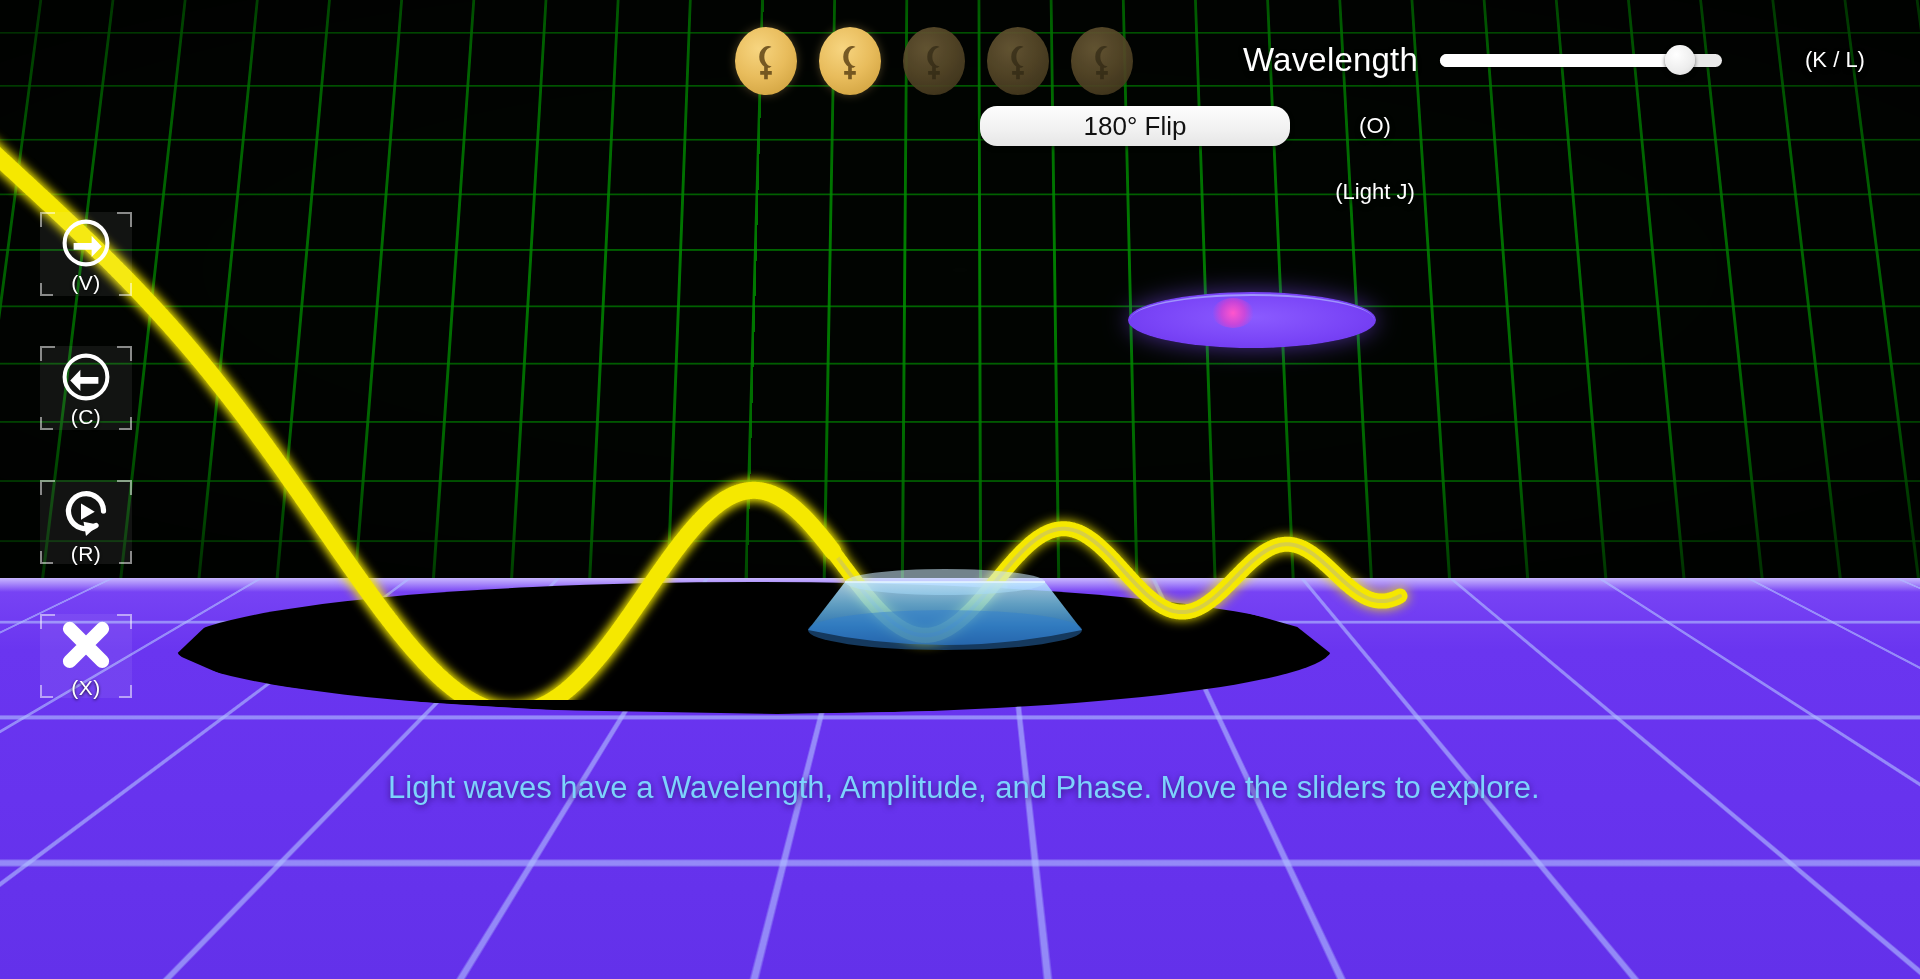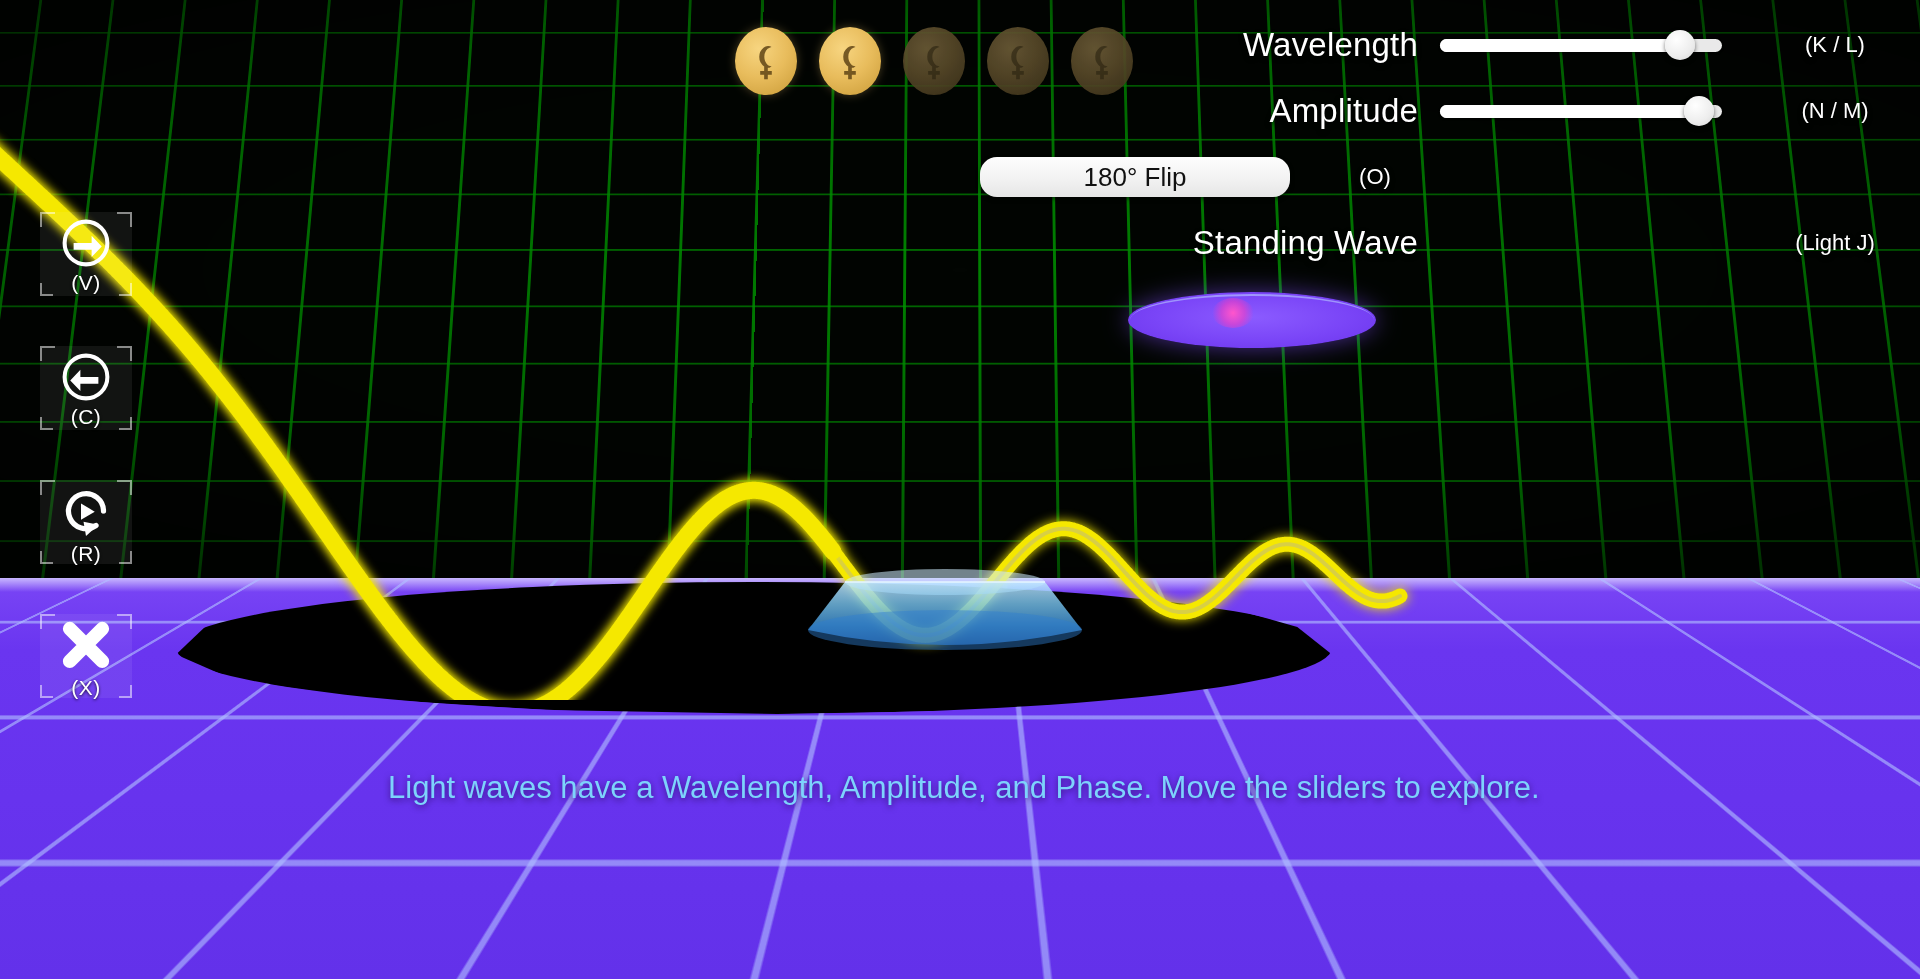--- a/index.html
+++ b/index.html
@@ -112,21 +112,21 @@
   .ctrl-btn .c3 { left:0; bottom:0; border-right:none; border-top:none; }
   .ctrl-btn .c4 { right:0; bottom:0; border-left:none; border-top:none; }
   .ctrl-btn .ico { width:54px; height:54px; display:block; }
   .ctrl-btn .key {
     color:#fff; font-size:21px; letter-spacing:0.5px; line-height:1;
     text-shadow:0 1px 3px rgba(0,0,0,0.85);
   }
   .ctrl-btn.big .ico { width:60px; height:60px; }
 
   
-  .hud { position:absolute; right:0; top:0; width:940px; padding:12px 0 0 0; }
+  .hud { position:absolute; right:0; top:15px; width:940px; padding:12px 0 0 0; }
   .hud-row { display:flex; align-items:center; height:66px; }
   .hud-label {
     color:#fff; font-size:33px; text-align:right; width:460px; padding-right:22px;
     text-shadow:0 2px 5px rgba(0,0,0,0.9); white-space:nowrap; letter-spacing:0.2px;
   }
   .hud-ctrl { width:310px; display:flex; align-items:center; }
   .hud-key {
     color:#fff; font-size:22px; width:170px; text-align:center;
     text-shadow:0 2px 5px rgba(0,0,0,0.9); white-space:nowrap;
   }
@@ -281,41 +281,29 @@
       <div class="hud-ctrl">
         <div class="slider" id="slider-wavelength">
           <div class="track"></div>
           <div class="fill" style="width: 239.7px;"></div>
           <div class="knob" style="left: 239.7px;"></div>
         </div>
       </div>
       <div class="hud-key">(K / L)</div>
     </div>
 
-    <div class="hud-row">
-      <div class="hud-label">Amplitude</div>
-      <div class="hud-ctrl">
-        <div class="slider" id="slider-amplitude">
-          <div class="track"></div>
-          <div class="fill" style="width: 259.44px;"></div>
-          <div class="knob" style="left: 259.44px;"></div>
-        </div>
-      </div>
-      <div class="hud-key">(N / M)</div>
-    </div>
 
     <div class="hud-row">
       <div class="hud-ctrl">
         <button class="phase-btn">180° Flip</button>
       </div>
       <div class="hud-key">(O)</div>
     </div>
 
     <div class="hud-row">
-      <div class="hud-label">Standing Wave</div>
       <div class="hud-ctrl"></div>
       <div class="hud-key">(Light J)</div>
     </div>
 
   </div>
 
   <div class="caption">Light waves have a Wavelength, Amplitude, and Phase. Move the sliders to explore.</div>
 
 </div>
 

